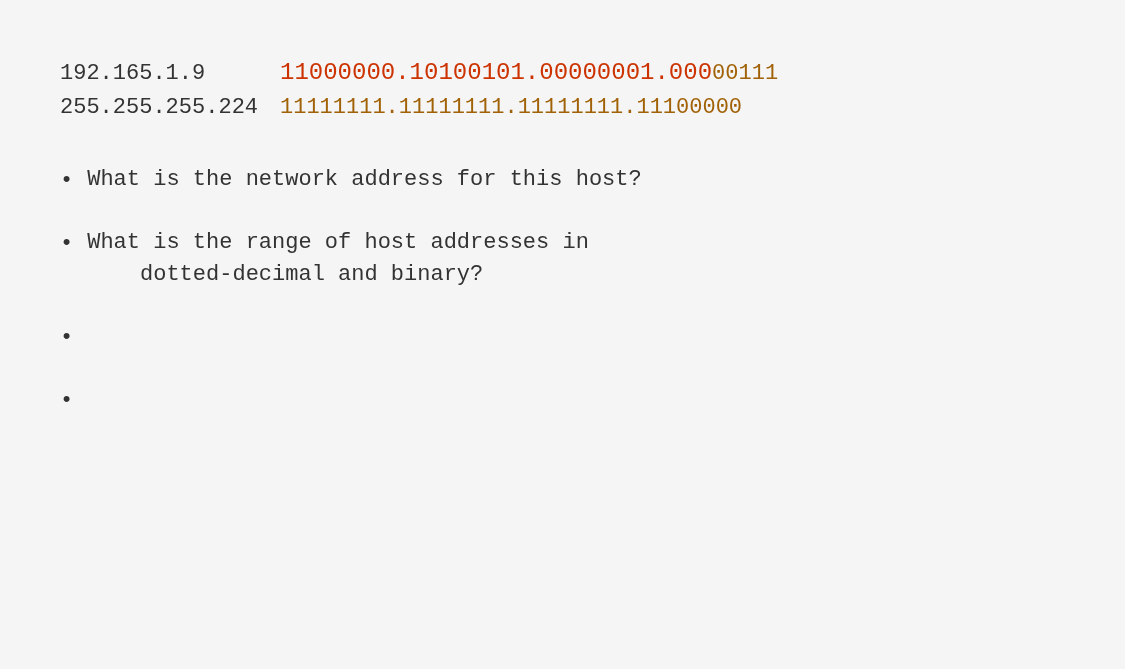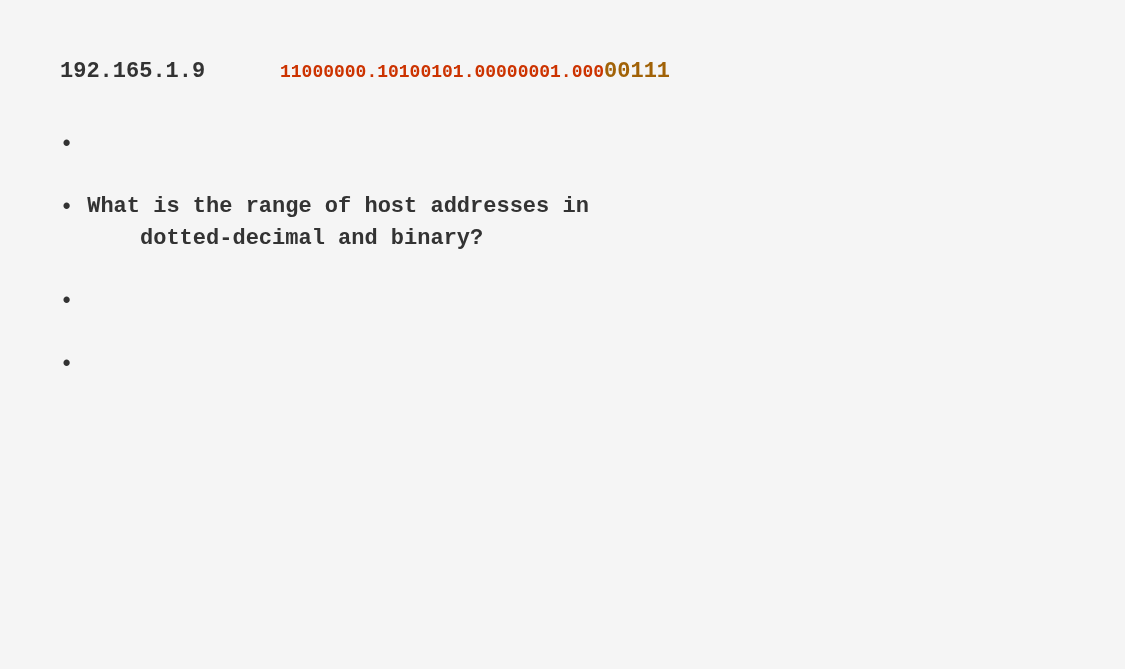--- a/index.html
+++ b/index.html
@@ -15,21 +15,20 @@
       font-family: 'Courier New', Courier, monospace;
       display: flex;
       align-items: flex-start;
       justify-content: flex-start;
       padding: 55px 60px;
       overflow: hidden;
     }
 
     .content {
       width: 100%;
-      font-weight: bold;
     }
 
     .ip-table {
       margin-bottom: 40px;
     }
 
     .ip-row {
       display: flex;
       align-items: baseline;
       line-height: 1.5;
@@ -37,21 +36,21 @@
     }
 
     .ip-decimal {
       color: #333333;
       min-width: 220px;
       font-size: 22px;
     }
 
     .ip-binary-red {
       color: #cc3300;
-      font-size: 18px;
+      font-size: 24px;
     }
 
     .ip-binary-black {
       color: #a16207;
       font-size: 22px;
     }
 
     .questions-list {
       list-style: none;
       margin-top: 10px;
@@ -81,25 +80,30 @@
 <body>
 
 <div class="content">
 
   <div class="ip-table">
     <div class="ip-row">
       <span class="ip-decimal">192.165.1.9</span>
       <span class="ip-binary-red">11000000.10100101.00000001.000</span>
         <span class="ip-binary-black">00111</span>
     </div>
+    <div class="ip-row">
+      <span class="ip-decimal">255.255.255.224</span>
+      <span class="ip-binary-black">11111111.11111111.11111111.11100000</span>
+    </div>
   </div>
 
   <ul class="questions-list">
     <li>
       <span class="bullet">•</span>
+      <span class="question-text">What is the network address for this host?</span>
     </li>
     <li>
       <span class="bullet">•</span>
       <span class="question-text">What is the range of host addresses in<br>&nbsp;&nbsp;&nbsp;&nbsp;dotted-decimal and binary?</span>
     </li>
     <li>
       <span class="bullet">•</span>
     </li>
     <li>
       <span class="bullet">•</span>

